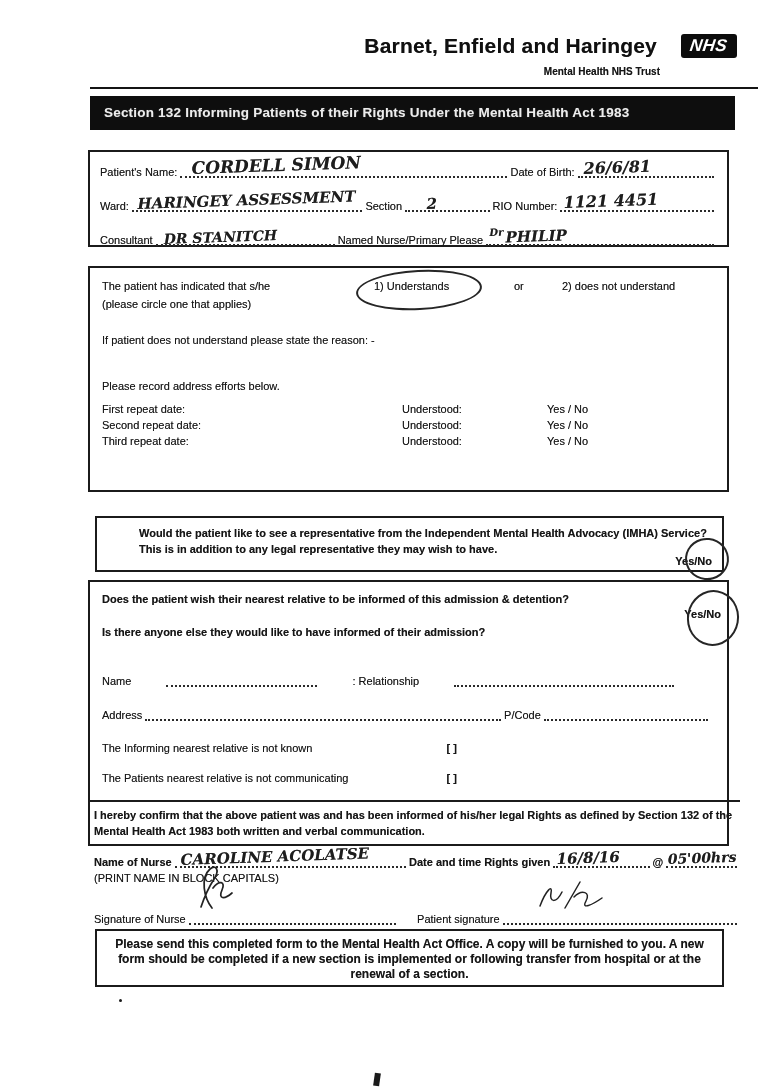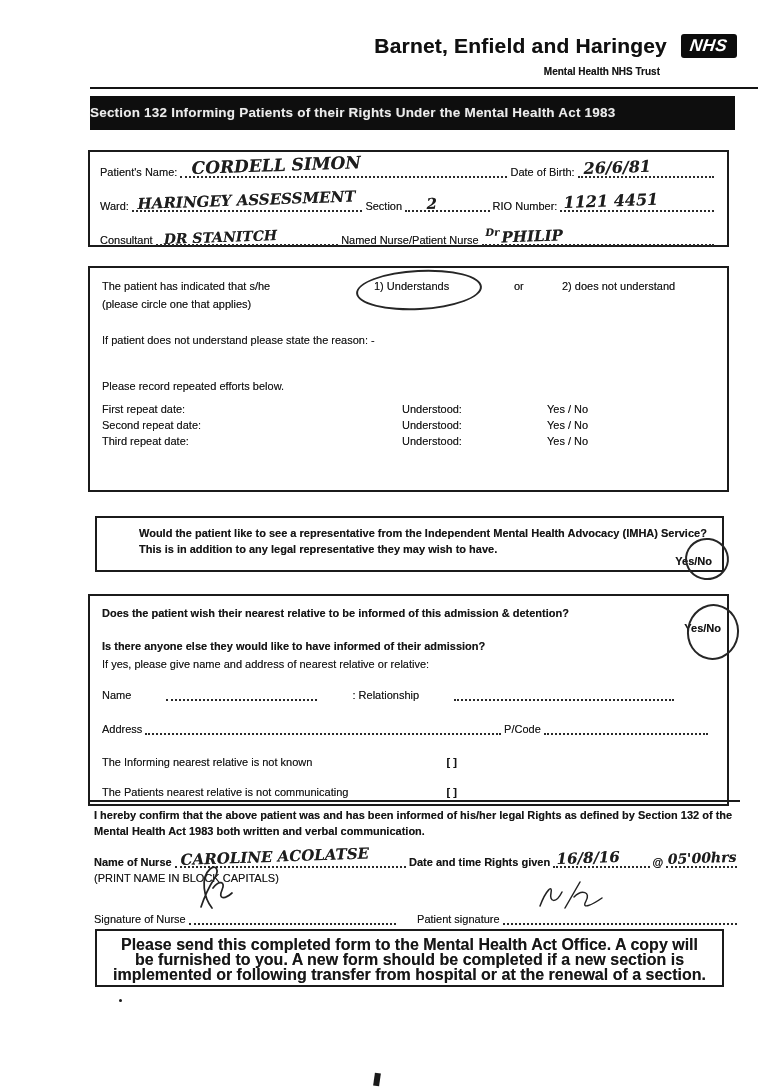--- a/index.html
+++ b/index.html
@@ -3,33 +3,33 @@
 <meta charset="utf-8">
 <style>
   html,body { margin:0; padding:0; background:#d8d8d8; }
   .page {
     position:relative; width:768px; height:1089px; margin:0 auto;
     background:#ffffff; overflow:hidden;
     font-family:"Liberation Sans", sans-serif; color:#161616;
     text-shadow:0 0 0.5px rgba(25,25,25,0.55);
   }
   
-  .hdr-row { position:absolute; top:34px; right:31px; display:flex; align-items:flex-start; gap:14px; }
+  .hdr-row { position:absolute; top:34px; right:31px; display:flex; align-items:flex-start; gap:24px; }
   .hdr-title { font-size:21px; font-weight:bold; letter-spacing:0.2px; color:#101010; }
   .nhs-logo { width:56px; height:24px; background:#0c0c0c; border-radius:3px;
               display:flex; align-items:center; justify-content:center; }
   .nhs-logo span { color:#fff; font-style:italic; font-weight:bold; font-size:17px;
                    transform:skewX(-8deg); letter-spacing:0.5px; }
   .hdr-sub { position:absolute; top:66px; right:108px; font-size:10px; font-weight:bold; }
   .hdr-line { position:absolute; top:87px; left:90px; width:668px; height:2px; background:#141414; }
   
   .title-bar {
     position:absolute; left:90px; top:96px; width:645px; height:34px;
     background:#0e0e0e; color:#ececec; font-size:13.5px; font-weight:bold;
-    line-height:34px; box-sizing:border-box; letter-spacing:0.2px;
+    line-height:34px; padding-left:14px; box-sizing:border-box; letter-spacing:0.2px;
     text-shadow:0 0 1px #555;
   }
   
   .fbox { position:absolute; border:2px solid #1b1b1b; box-sizing:border-box; background:#fff; }
   .lbl { font-size:11px; white-space:nowrap; }
   .bold { font-weight:bold; }
   .leader { flex:1 1 auto; border-bottom:2px dotted #2a2a2a; position:relative;
             height:13px; margin:0 3px; min-width:20px; }
   .hw { position:absolute; bottom:-3px; left:12px; white-space:nowrap;
         font-family:"DejaVu Serif", serif; font-style:italic; font-weight:bold;
@@ -80,62 +80,61 @@
       <span class="lbl">RIO Number:</span>
       <span class="leader" style="flex-grow:1;">
         <span class="hw" style="font-size:16px; left:4px; bottom:-2px;">1121 4451</span>
       </span>
     </div>
     <div class="frow" style="margin-top:19px;">
       <span class="lbl">Consultant</span>
       <span class="leader" style="flex-grow:1.1;">
         <span class="hw" style="font-size:14px; left:8px;">DR  STANITCH</span>
       </span>
-      <span class="lbl">Named Nurse/Patient Nurse</span>
+      <span class="lbl">Named Nurse/Primary Please</span>
       <span class="leader" style="flex-grow:1.4;">
         <span class="hw" style="font-size:15px; left:4px;"><span class="hw-sup">Dr</span><span>PHILIP</span></span>
       </span>
     </div>
   </div>
 
   <div class="fbox" style="left:88px; top:266px; width:641px; height:226px;">
     <span class="lbl abs" style="left:12px; top:12px;">The patient has indicated that s/he</span>
     <span class="lbl abs" style="left:12px; top:30px;">(please circle one that applies)</span>
     <span class="lbl abs" style="left:284px; top:12px;">1) Understands</span>
     <div class="ellipse" style="left:266px; top:2px; width:122px; height:36px; transform:rotate(-3deg);"></div>
     <span class="lbl abs" style="left:424px; top:12px;">or</span>
     <span class="lbl abs" style="left:472px; top:12px;">2) does not understand</span>
     <span class="lbl abs" style="left:12px; top:66px;">If patient does not understand please state the reason: -</span>
-    <span class="lbl abs" style="left:12px; top:112px;">Please record repeated efforts below.</span>
+    <span class="lbl abs" style="left:12px; top:112px;">Please record address efforts below.</span>
 
     <div class="abs" style="left:12px; top:135px; right:12px; display:grid; grid-template-columns:300px 145px 1fr; row-gap:4px;">
       <span class="lbl">First repeat date:</span>
       <span class="lbl">Understood:</span>
       <span class="lbl">Yes /  No</span>
       <span class="lbl">Second repeat date:</span>
       <span class="lbl">Understood:</span>
       <span class="lbl">Yes /  No</span>
       <span class="lbl">Third repeat date:</span>
       <span class="lbl">Understood:</span>
       <span class="lbl">Yes /  No</span>
     </div>
   </div>
 
   <div class="fbox" style="left:95px; top:516px; width:629px; height:56px; padding:7px 10px 0 10px; overflow:visible;">
     <div class="lbl bold" style="white-space:normal; line-height:16px;margin-left:32px;">Would the patient like to see a representative from the Independent Mental Health Advocacy (IMHA) Service?  This is in addition to any legal representative they may wish to have.</div>
     <span class="lbl bold abs" style="right:10px; bottom:3px;">Yes/No</span>
     <div class="ellipse" style="right:-7px; bottom:-10px; width:40px; height:38px; transform:rotate(6deg);"></div>
   </div>
 
-  <div class="fbox" style="left:88px; top:594px; width:641px; height:212px; overflow:visible;">
+  <div class="fbox" style="left:88px; top:580px; width:641px; height:266px; overflow:visible;">
     <span class="lbl bold abs" style="left:12px; top:11px;">Does the patient wish their nearest relative to be informed of this admission &amp; detention?</span>
     <span class="lbl bold abs" style="right:6px; top:26px;">Yes/No</span>
     <div class="ellipse" style="right:-12px; top:8px; width:48px; height:52px; transform:rotate(10deg);"></div>
     <span class="lbl bold abs" style="left:12px; top:44px;">Is there anyone else they would like to have informed of their admission?</span>
-    <span class="lbl abs" style="left:12px; top:62px;">If yes, please give name and address of nearest relative or relative:</span>
 
     <div class="frow abs" style="left:12px; top:90px; right:50px;gap:32px;">
       <span class="lbl">Name</span>
       <span class="leader" style="flex-grow:1.1;"></span>
       <span class="lbl">: Relationship</span>
       <span class="leader" style="flex-grow:1.6;"></span>
     </div>
 
     <div class="frow abs" style="left:12px; top:124px; right:16px;">
       <span class="lbl">Address</span>
@@ -183,19 +182,19 @@
 
     <svg class="sig" style="left:92px; top:62px;" width="58" height="46" viewBox="0 0 58 46">
       <path d="M30 44 C22 34 18 14 28 5 C34 0 38 6 32 15 C27 23 22 34 19 43 M31 24 C37 16 44 17 40 26 C36 35 42 36 50 29" fill="none" stroke="#222" stroke-width="1.7" stroke-linecap="round"></path>
     </svg>
     <svg class="sig" style="left:442px; top:78px;" width="78" height="32" viewBox="0 0 78 32">
       <path d="M8 26 C14 10 21 4 19 13 C17 22 24 24 30 12 M33 28 L48 2 M42 17 C50 9 59 12 54 21 C49 30 60 25 70 18" fill="none" stroke="#222" stroke-width="1.5" stroke-linecap="round"></path>
     </svg>
   </div>
 
   <div class="fbox" style="left:95px; top:929px; width:629px; height:58px; padding:6px 14px; text-align:center;">
-    <div class="lbl bold" style="white-space:normal; font-size:16px; line-height:15px;">Please send this completed form to the Mental Health Act Office.  A copy will be furnished to you.  A new form should be completed if a new section is implemented or following transfer from hospital or at the renewal of a section.</div>
+    <div class="lbl bold" style="white-space:normal; font-size:12px; line-height:15px;">Please send this completed form to the Mental Health Act Office.  A copy will be furnished to you.  A new form should be completed if a new section is implemented or following transfer from hospital or at the renewal of a section.</div>
   </div>
 
   <div class="artifact" style="left:119px; top:999px; width:3px; height:3px; border-radius:50%;"></div>
   <div class="artifact" style="left:374px; top:1073px; width:6px; height:13px; transform:rotate(8deg);"></div>
 
 </div>
 
 </body></html>

